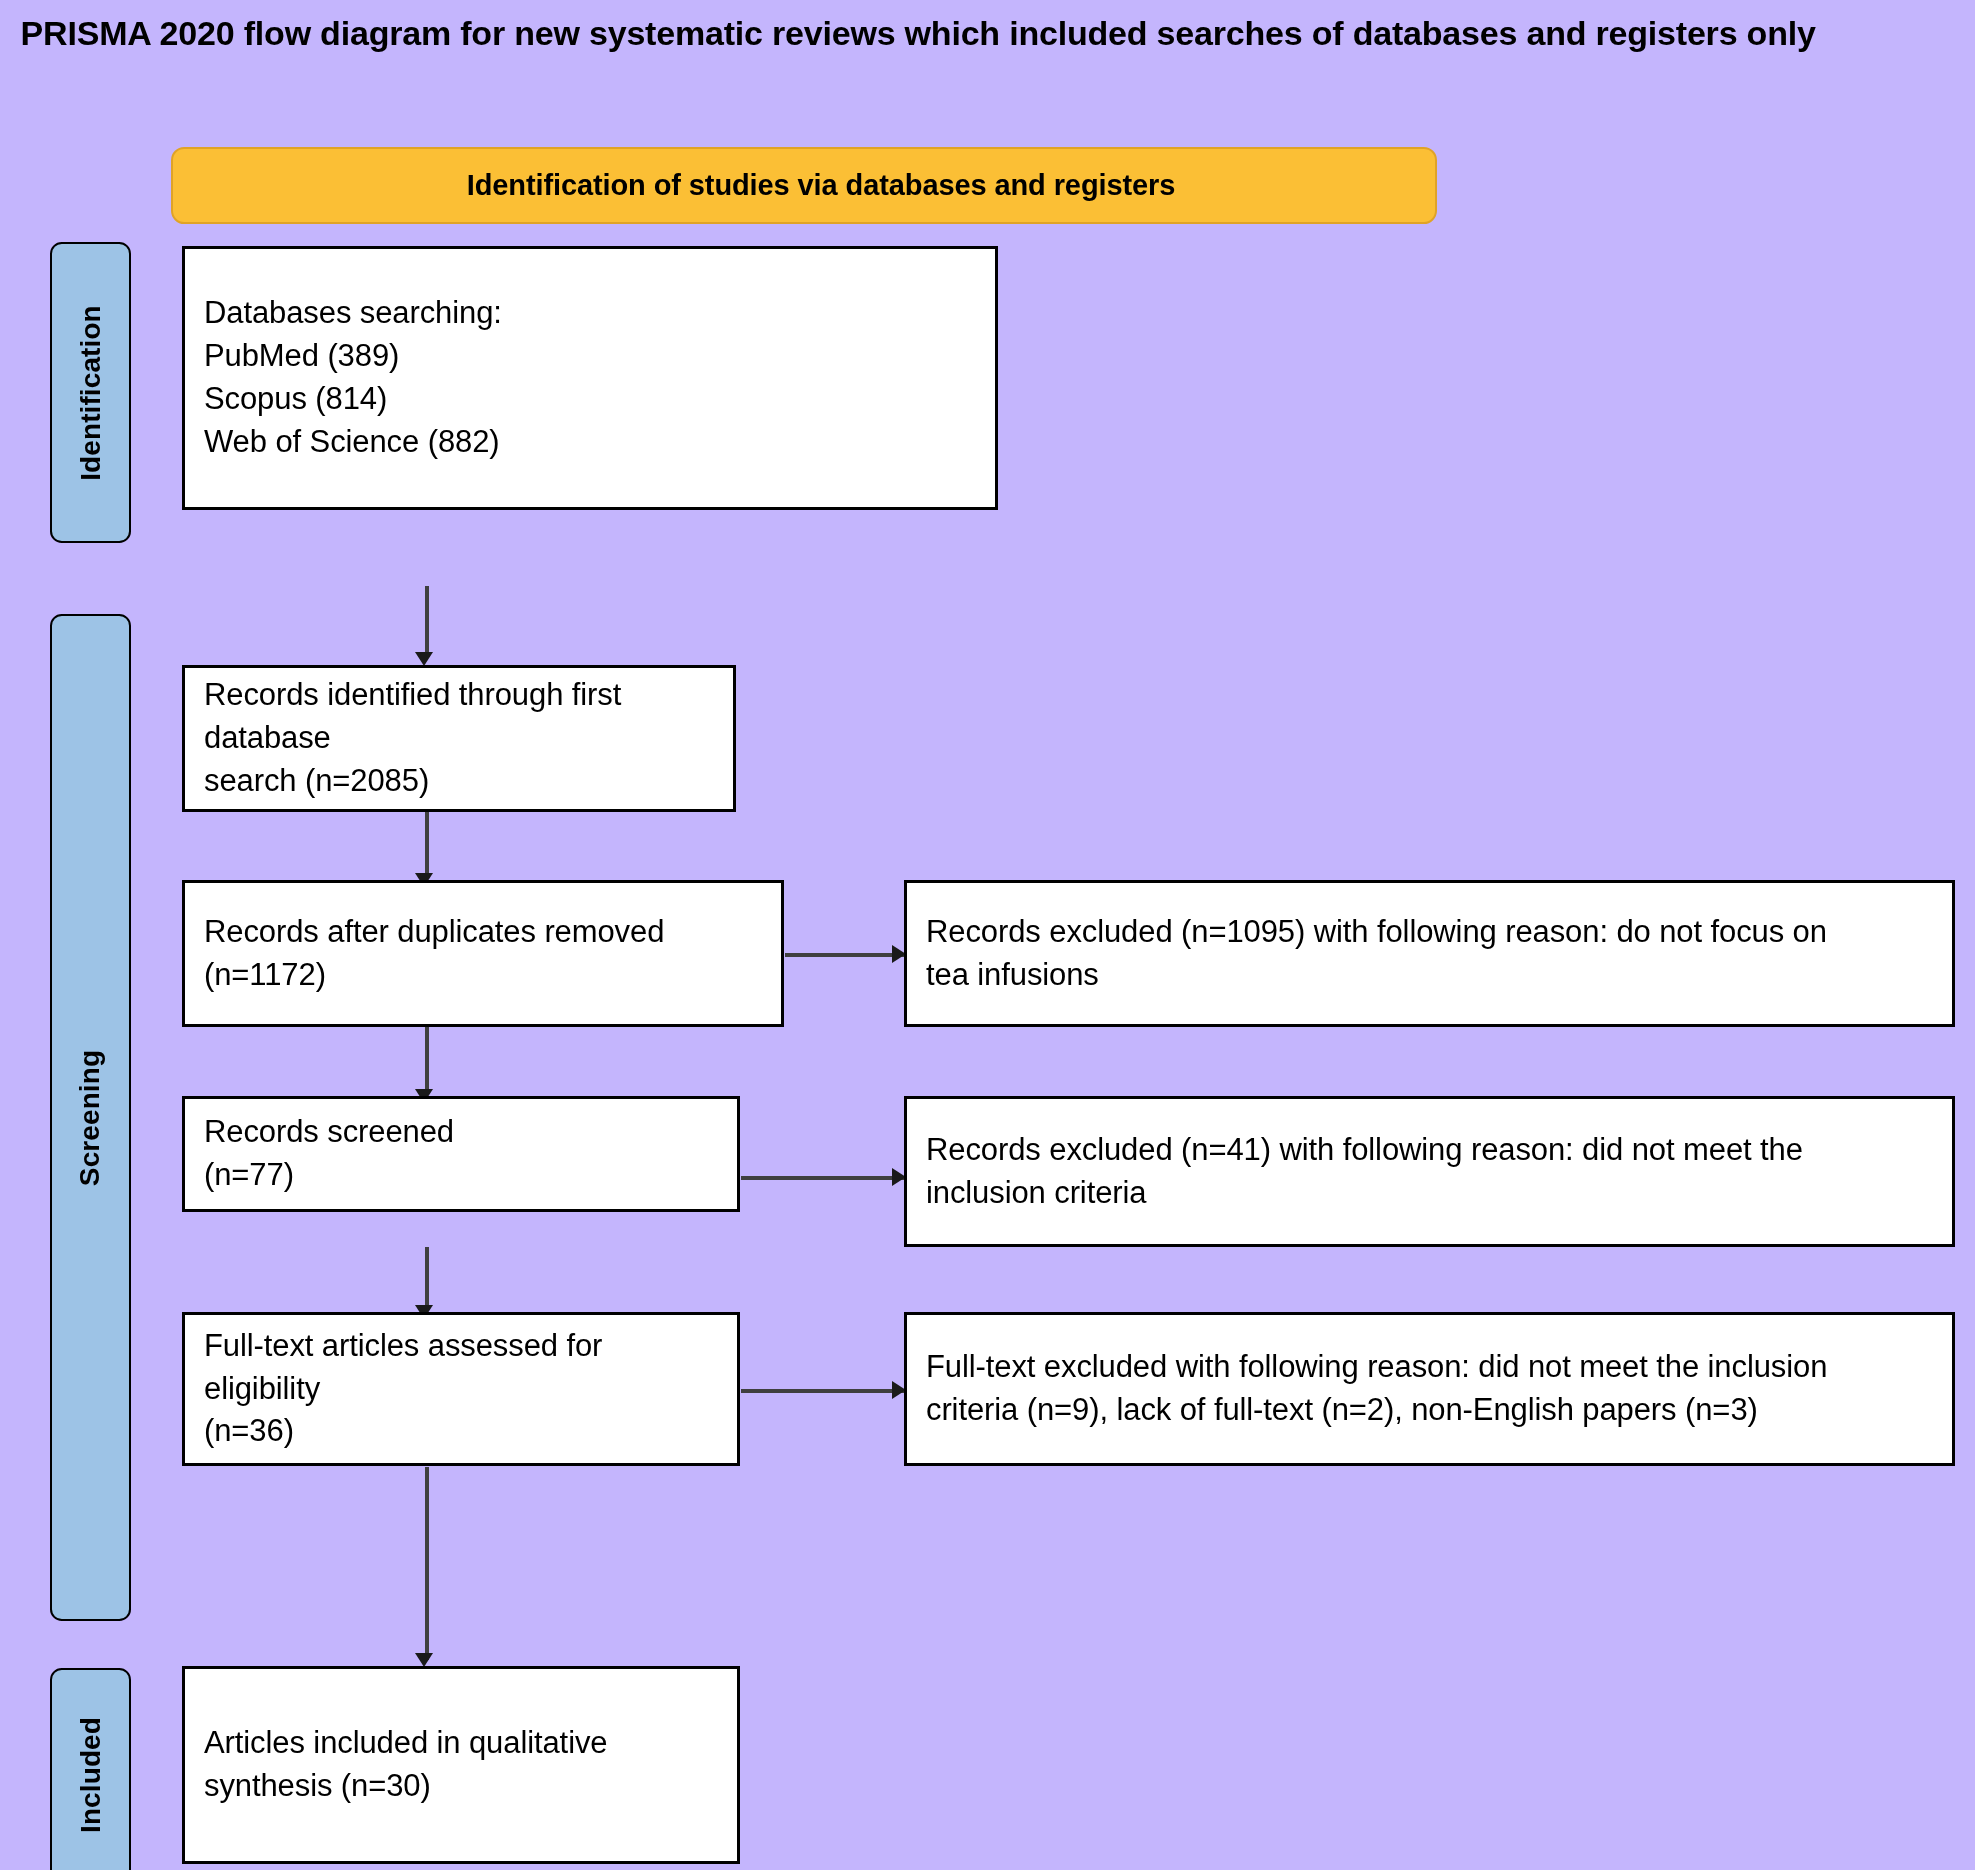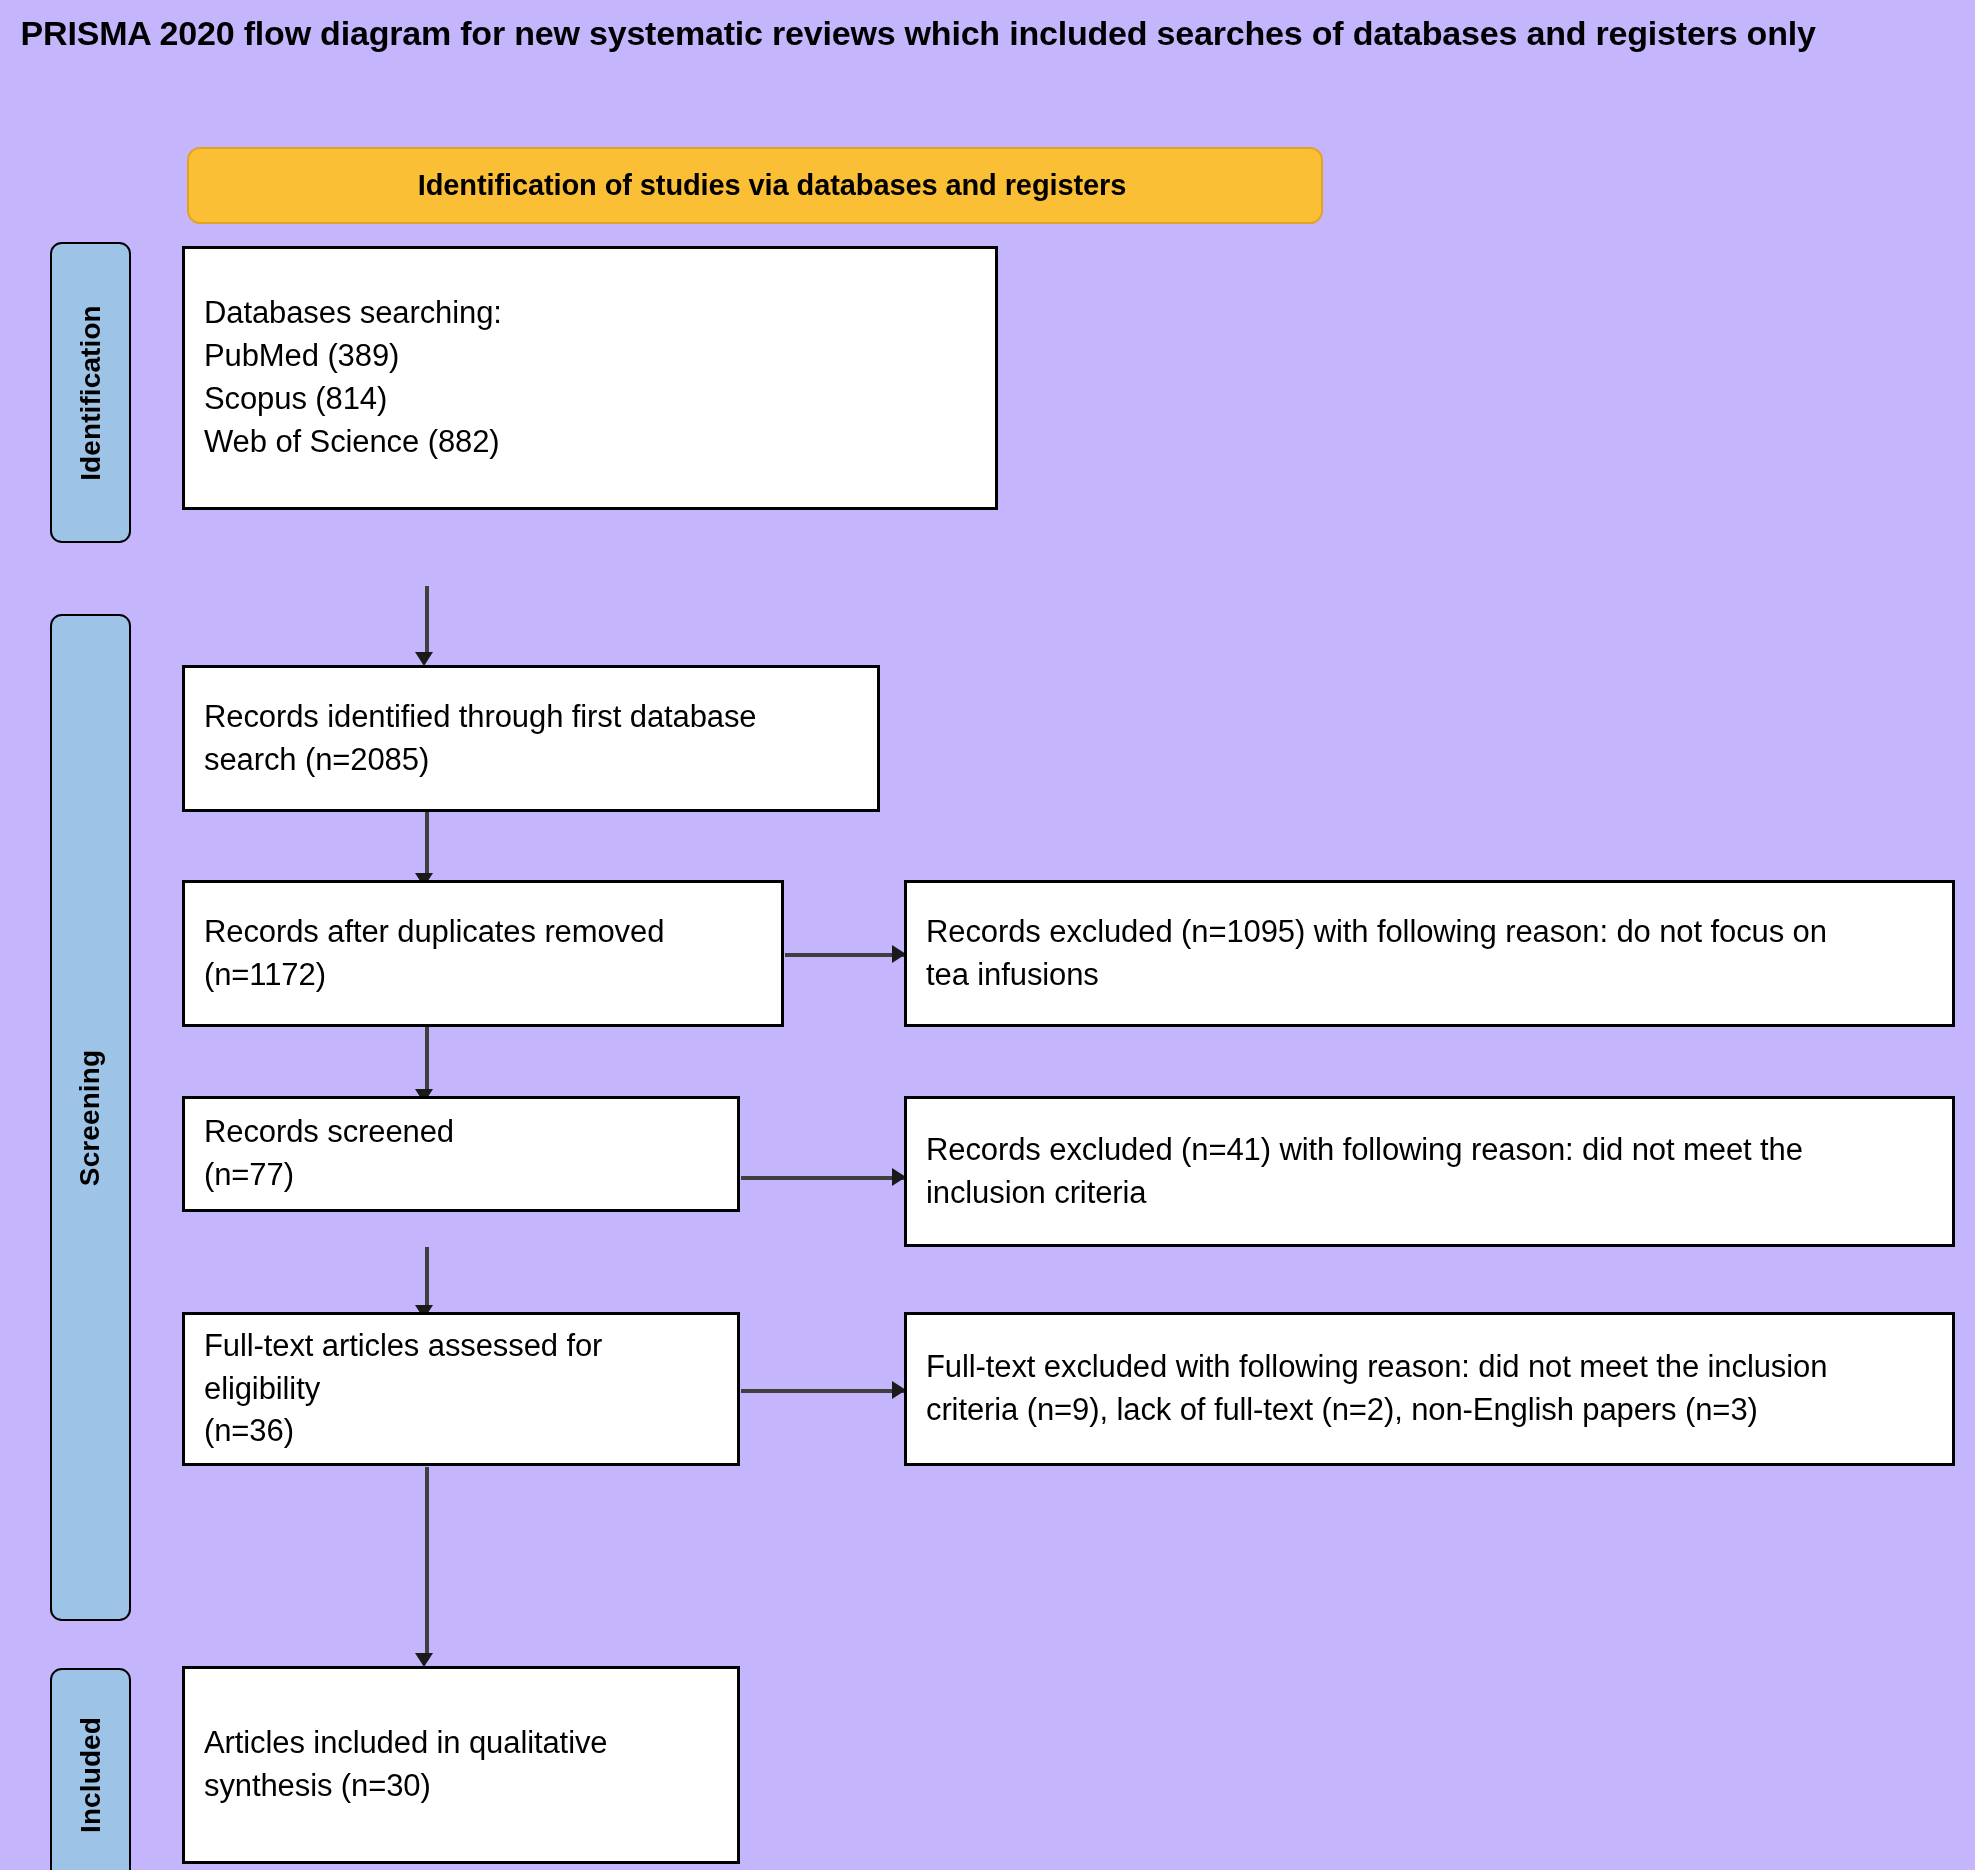--- a/index.html
+++ b/index.html
@@ -126,35 +126,35 @@
   </div>
 
   <div class="stage-bar" style="left:50px; top:614px; width:81px; height:1007px;">
     <span class="stage-label">Screening</span>
   </div>
 
   <div class="stage-bar" style="left:50px; top:1668px; width:81px; height:213px;">
     <span class="stage-label">Included</span>
   </div>
 
-  <div class="banner" style="left:187px; top:147px; width:1136px; height:77px;padding-left:34px;">
+  <div class="banner" style="left:171px; top:147px; width:1266px; height:77px;padding-left:34px;">
     <span class="banner-label">Identification of studies via databases and registers</span>
   </div>
 
   <div class="flow-box" style="left:182px; top:246px; width:816px; height:264px;">
     <span class="box-text">Databases searching:
 PubMed (389)
 Scopus (814)
 Web of Science (882)</span>
   </div>
 
   <div class="v-line" style="left:425px; top:586px; height:71px;"></div>
   <div class="v-arrow-head" style="left:415px; top:652px;"></div>
 
-  <div class="flow-box" style="left:182px; top:665px; width:698px; height:147px;">
+  <div class="flow-box" style="left:182px; top:665px; width:554px; height:147px;">
     <span class="box-text">Records identified through first database
 search (n=2085)</span>
   </div>
 
   <div class="v-line" style="left:425px; top:812px; height:66px;"></div>
   <div class="v-arrow-head" style="left:415px; top:873px;"></div>
 
   <div class="flow-box" style="left:182px; top:880px; width:602px; height:147px;">
     <span class="box-text">Records after duplicates removed
 (n=1172)</span>

